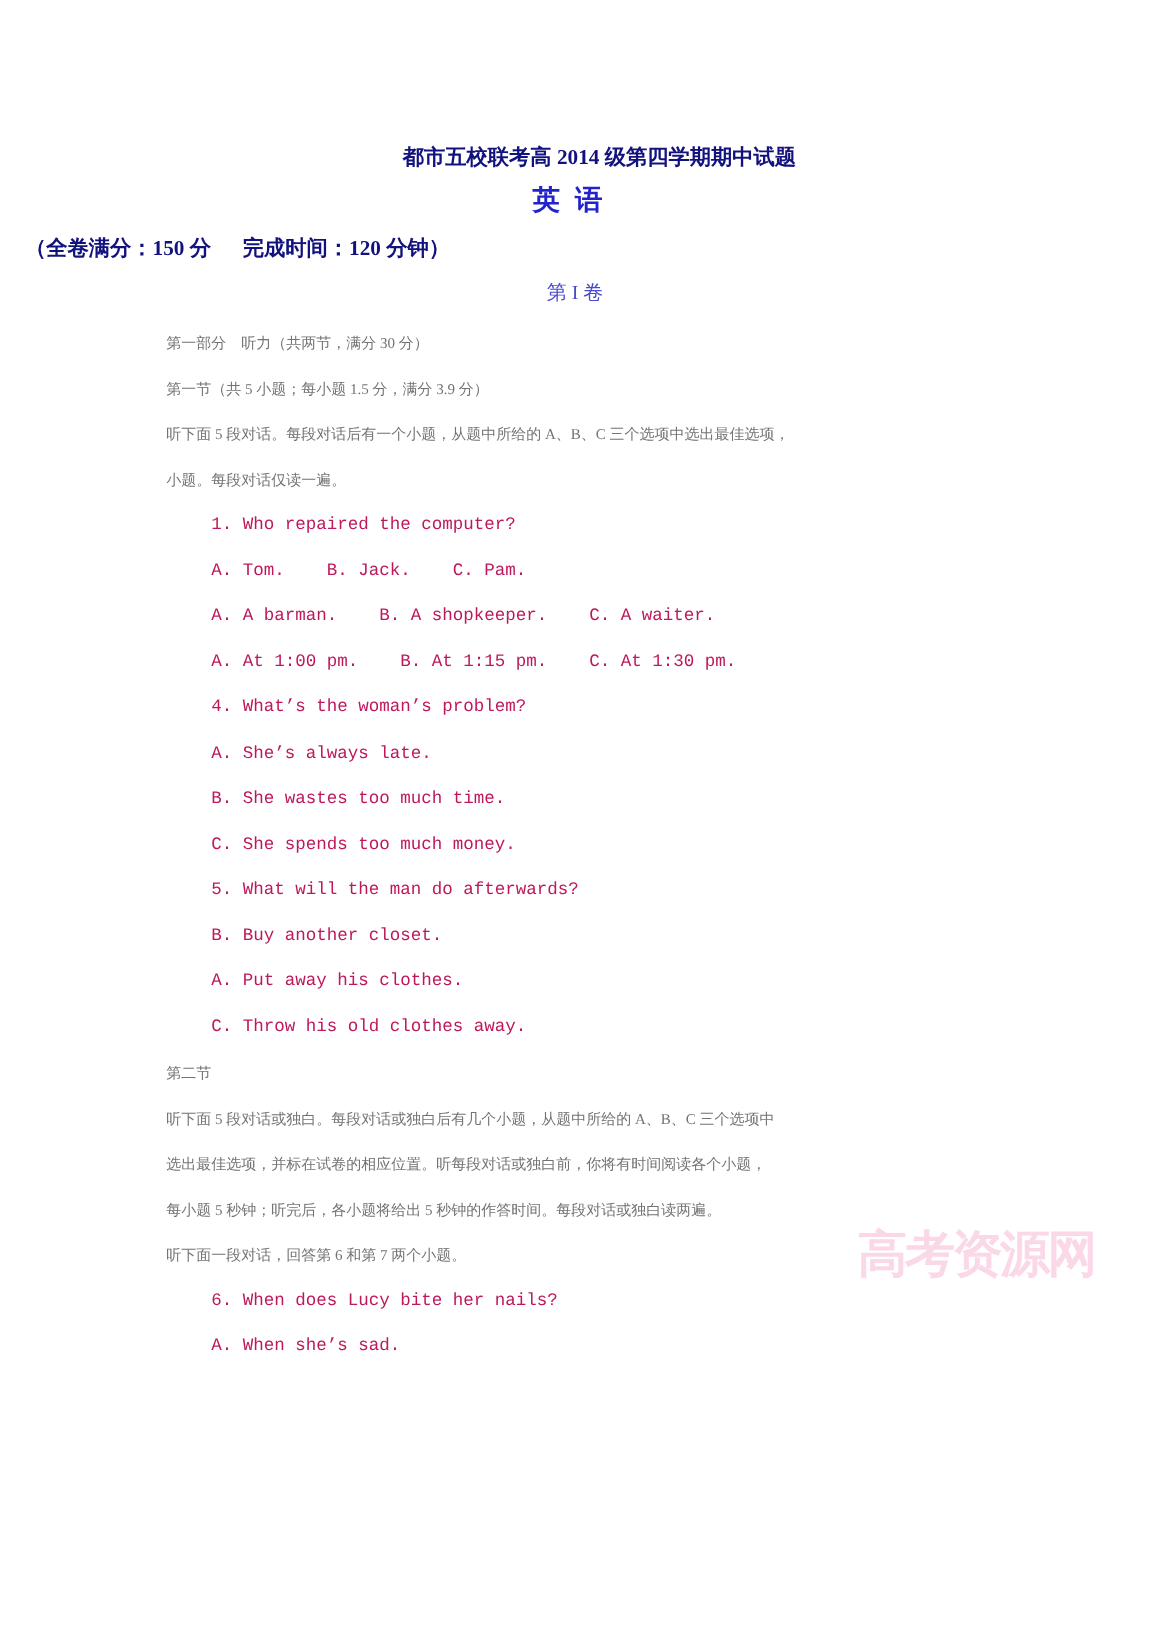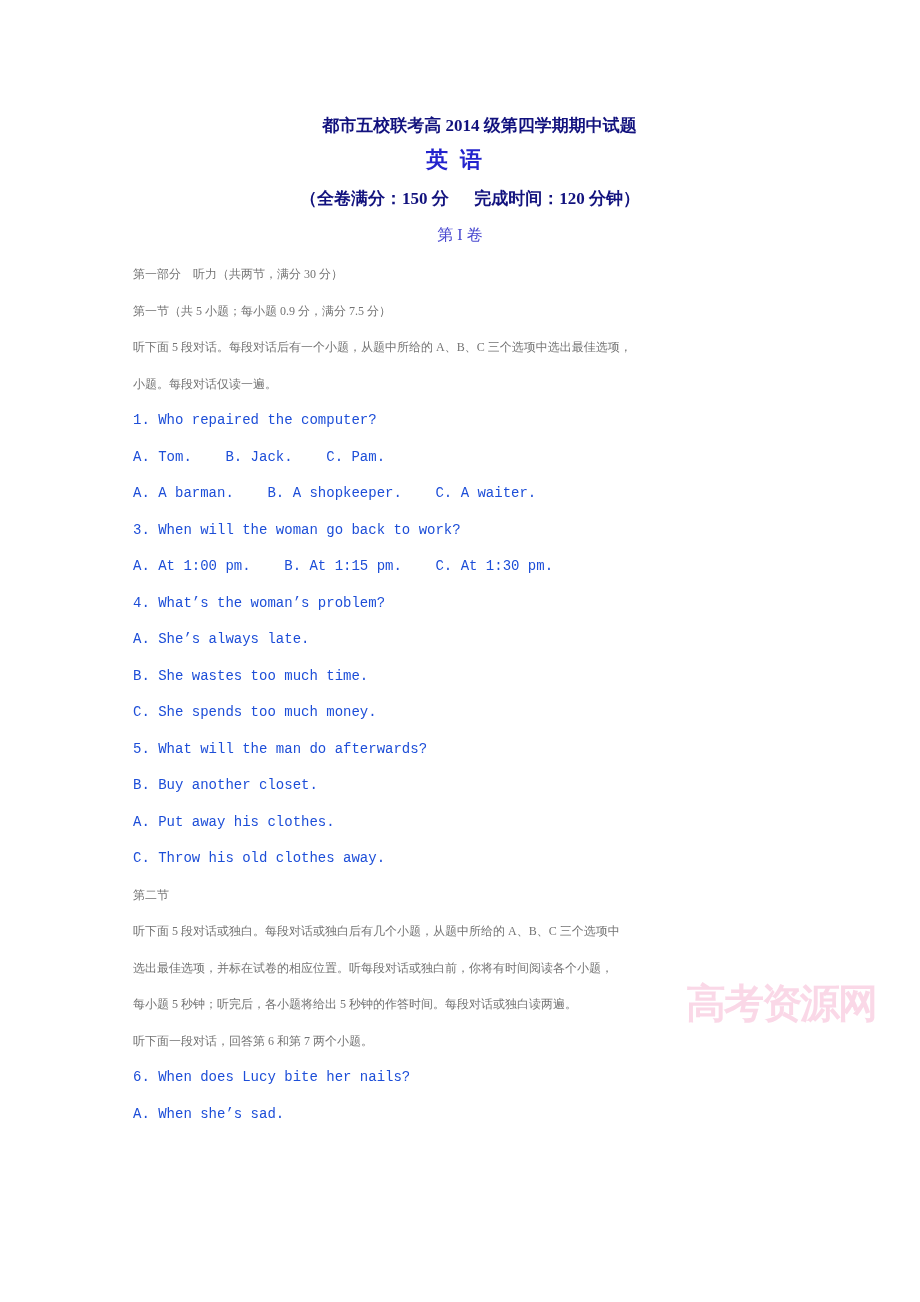--- a/index.html
+++ b/index.html
@@ -53,21 +53,20 @@
     text-align: center;
     font-size: 22px;
     font-weight: bold;
     letter-spacing: 12px;
     color: #2323cd;
     white-space: pre;
   }
   .t-meta {
     height: 46px;
     line-height: 46px;
-    text-align: center;
     font-size: 17px;
     font-weight: bold;
     color: #12127e;
     white-space: pre;
     margin-left: 20px;
   }
   .t-volume {
     height: 26px;
     line-height: 26px;
     text-align: center;
@@ -84,50 +83,50 @@
     line-height: 36.5px;
     white-space: pre;
   }
   .cn {
     font-size: 12px;
     color: #737373;
     font-family: "Liberation Serif", serif;
   }
   .en {
     font-size: 14px;
-    color: #1d4ed8;
+    color: #be185d;
     font-family: "Liberation Mono", monospace;
+    margin-left: 36px;
   }
 </style>
 </head>
 <body>
 
 <div class="page">
 
   <div class="watermark">高考资源网</div>
 
   <div class="doc">
 
     <div class="t-title">都市五校联考高 2014 级第四学期期中试题</div>
     <div class="t-subject">英语</div>
     <div class="t-meta">（全卷满分：150 分      完成时间：120 分钟）</div>
     <div class="t-volume">第 I 卷</div>
 
     <div class="body">
 
       <div class="line cn">第一部分　听力（共两节，满分 30 分）</div>
-      <div class="line cn">第一节（共 5 小题；每小题 0.9 分，满分 7.5 分）</div>
+      <div class="line cn">第一节（共 5 小题；每小题 1.5 分，满分 3.9 分）</div>
 
       <div class="line cn">听下面 5 段对话。每段对话后有一个小题，从题中所给的 A、B、C 三个选项中选出最佳选项，</div>
       <div class="line cn">小题。每段对话仅读一遍。</div>
 
       <div class="line en">1. Who repaired the computer?</div>
       <div class="line en">A. Tom.    B. Jack.    C. Pam.</div>
       <div class="line en">A. A barman.    B. A shopkeeper.    C. A waiter.</div>
-      <div class="line en">3. When will the woman go back to work?</div>
       <div class="line en">A. At 1:00 pm.    B. At 1:15 pm.    C. At 1:30 pm.</div>
       <div class="line en">4. What’s the woman’s problem?</div>
       <div class="line en">A. She’s always late.</div>
       <div class="line en">B. She wastes too much time.</div>
       <div class="line en">C. She spends too much money.</div>
       <div class="line en">5. What will the man do afterwards?</div>
       <div class="line en">B. Buy another closet.</div>
       <div class="line en">A. Put away his clothes.</div>
       <div class="line en">C. Throw his old clothes away.</div>
 

